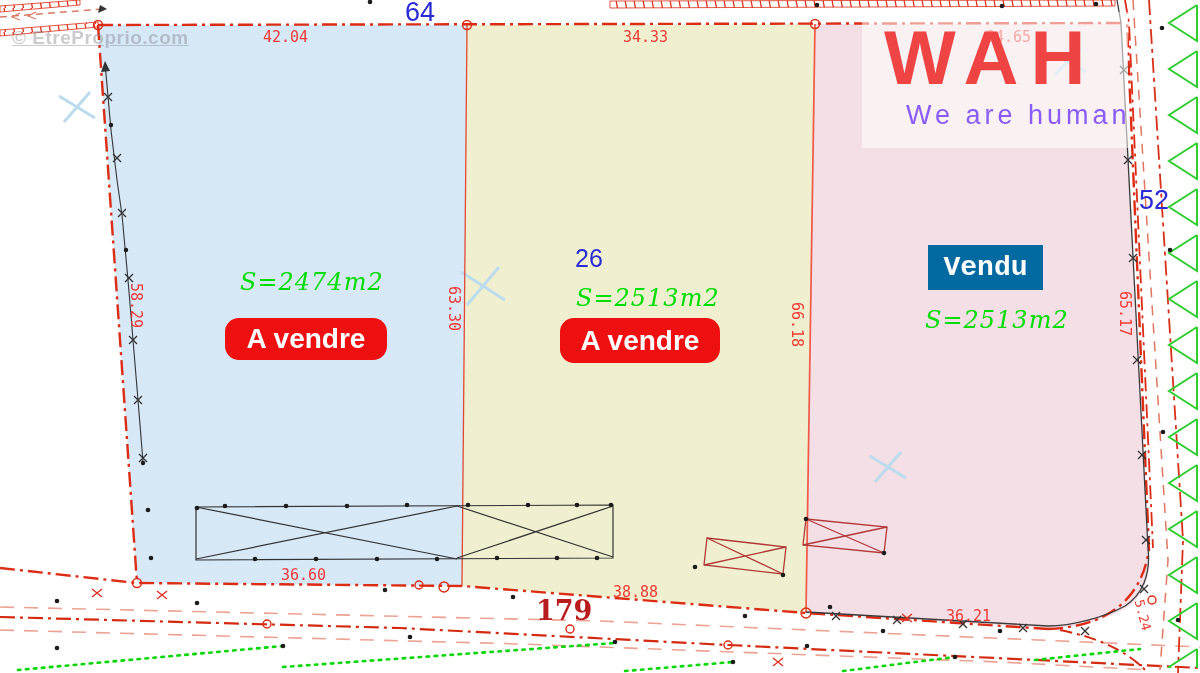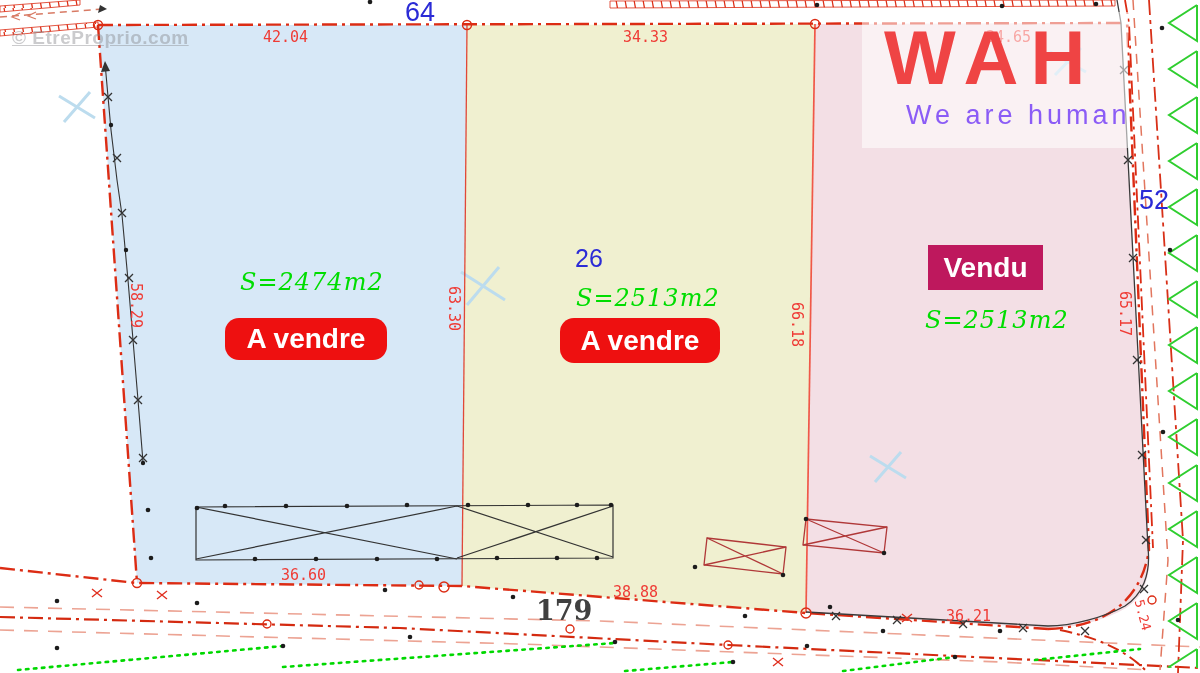--- a/index.html
+++ b/index.html
@@ -9,30 +9,30 @@
   
   .mlabel{position:absolute;font-family:"DejaVu Sans Mono",monospace;font-size:15px;
           color:#ef3b35;white-space:nowrap;z-index:4;letter-spacing:0px;}
   .vlabel{transform-origin:0 0;transform:rotate(90deg);}
   .vlabel.steep{transform:rotate(75deg);font-size:13px;}
   
   .pnum{position:absolute;font-family:"Liberation Sans",sans-serif;color:#2b2bd6;
         font-size:27px;z-index:4;}
   
   .roadnum{position:absolute;font-family:"DejaVu Serif",serif;font-weight:700;
-           font-size:27px;color:#404040;z-index:4;}
+           font-size:27px;color:#b91c1c;z-index:4;}
   
   .area{position:absolute;font-family:"DejaVu Serif",serif;font-style:italic;
         font-size:24px;color:#00dd00;z-index:4;letter-spacing:1px;}
   
   .banner{position:absolute;display:flex;align-items:center;justify-content:center;
           color:#ffffff;font-weight:700;font-size:28px;z-index:4;
           font-family:"Liberation Sans",sans-serif;}
   .banner.sale{background:#ee1010;border-radius:14px;}
-  .banner.sold{background:#be185d;}
+  .banner.sold{background:#0369a1;font-family:Liberation Mono, monospace;}
   
   .wm{position:absolute;left:12px;top:27px;font-weight:700;font-size:19px;
       color:rgba(130,130,135,0.42);letter-spacing:.5px;z-index:3;text-decoration:underline;}
   
   .logo-box{position:absolute;left:862px;top:12px;width:266px;height:136px;
             background:rgba(255,255,255,0.55);z-index:5;}
   .logo-title{position:absolute;left:884px;top:18px;width:246px;z-index:6;
               font-weight:700;font-size:76px;line-height:80px;letter-spacing:12px;
               color:#ef4444;font-family:Liberation Sans, sans-serif;}
   .logo-sub{position:absolute;left:906px;top:100px;width:230px;z-index:6;

